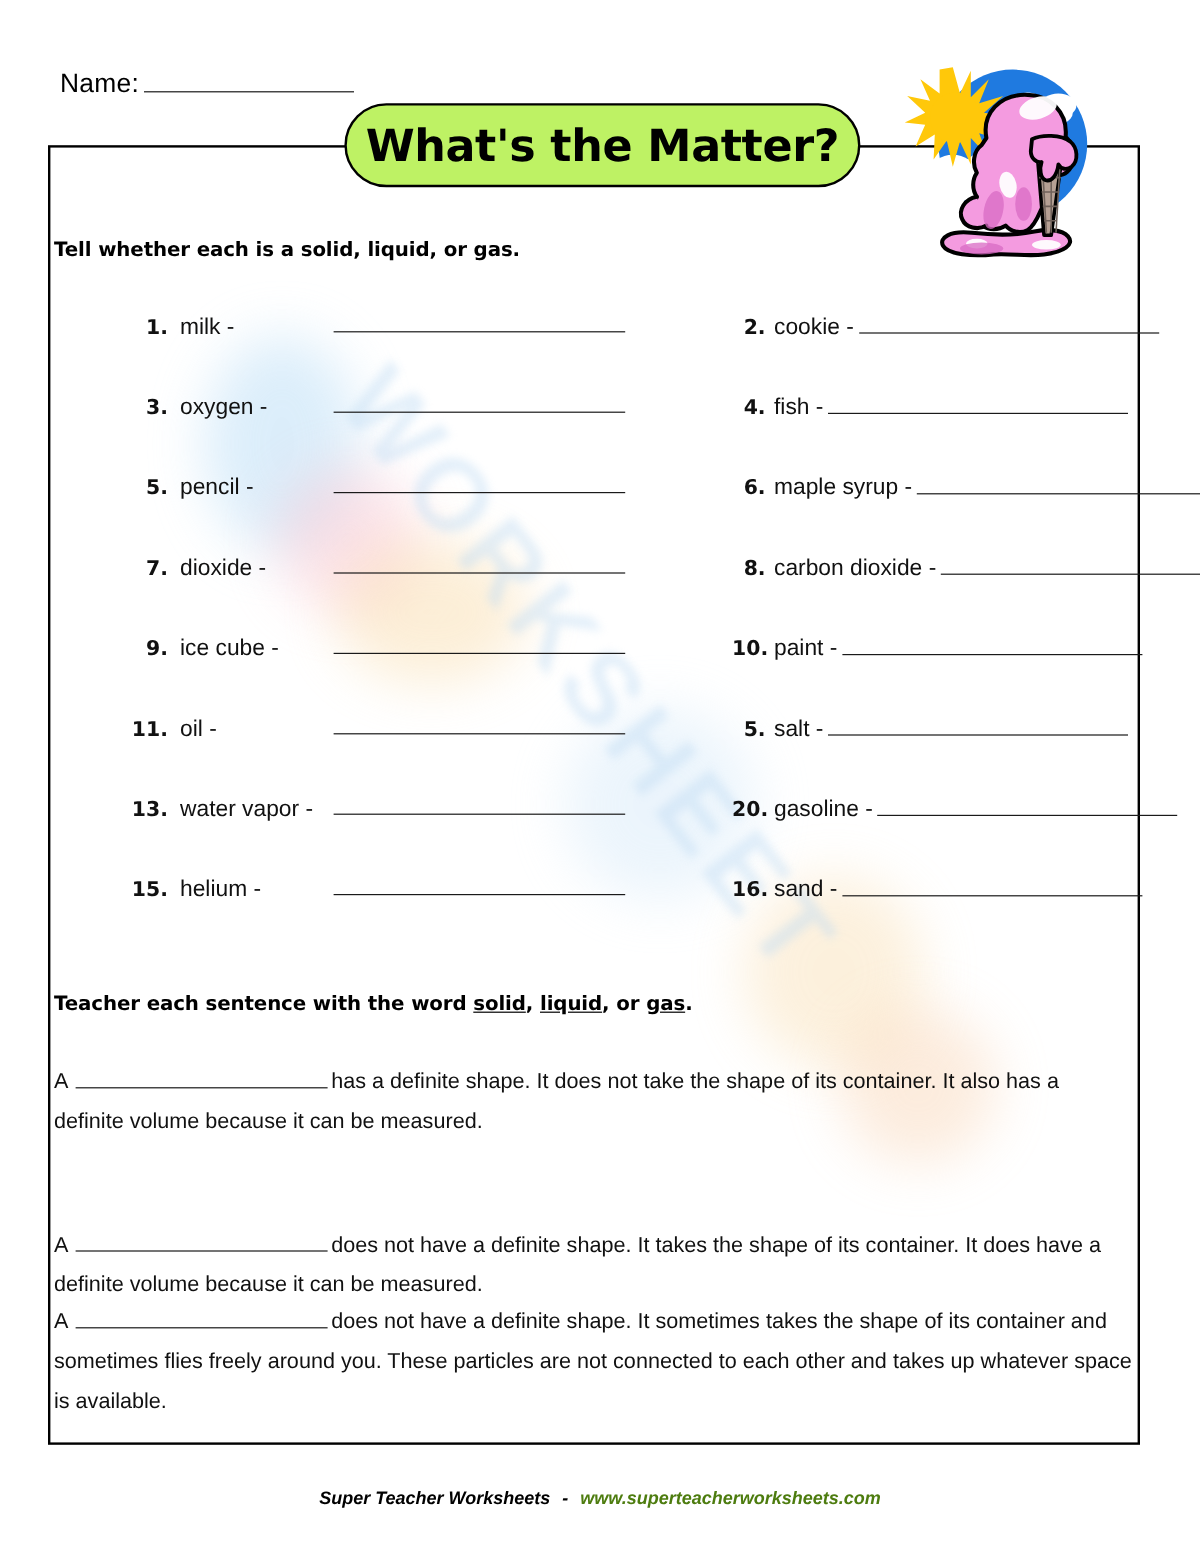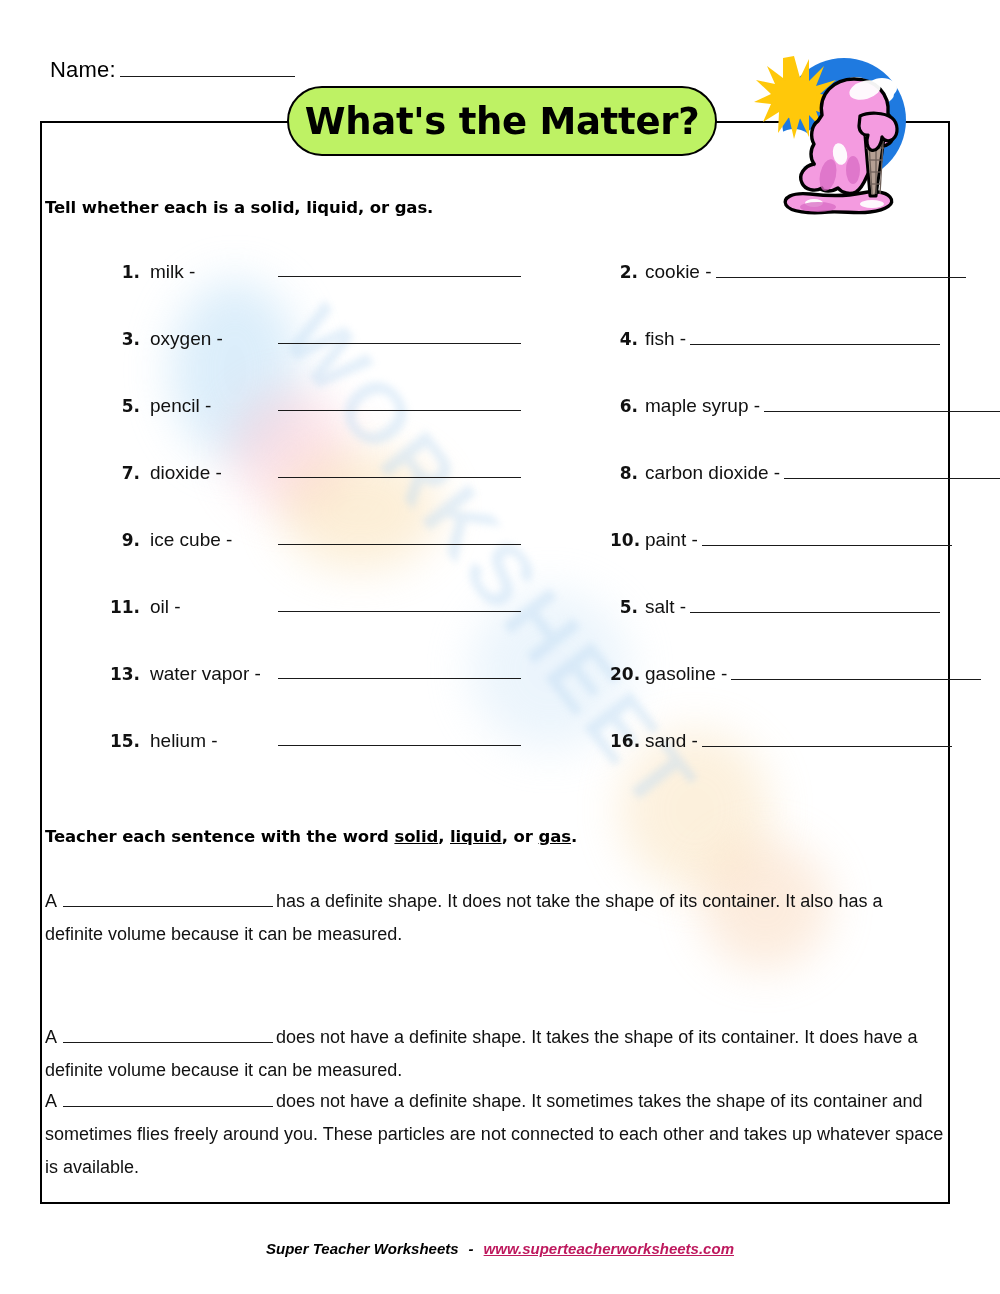--- a/index.html
+++ b/index.html
@@ -208,21 +208,21 @@
     width: 1000px;
     text-align: center;
     font-family: "Liberation Sans", sans-serif;
     font-style: italic;
     font-weight: bold;
     font-size: 15px;
     z-index: 4;
   }
   #footer .brand { color: #000000; }
   #footer .dash  { color: #000000; padding: 0 10px; }
-  #footer .url   { color: #be185d; text-decoration: underline; }
+  #footer .url   { color: #4d7c0f; }
 </style>
 </head>
 <body>
 
 <div id="watermark">
   <div class="wm-blob wm-b1"></div>
   <div class="wm-blob wm-b2"></div>
   <div class="wm-blob wm-b3"></div>
   <div class="wm-blob wm-b4"></div>
   <div class="wm-blob wm-b5"></div>

